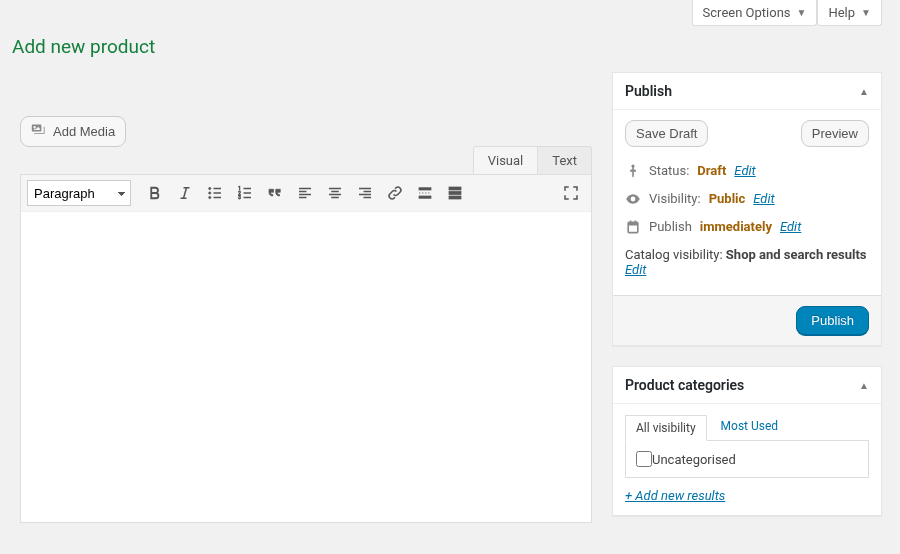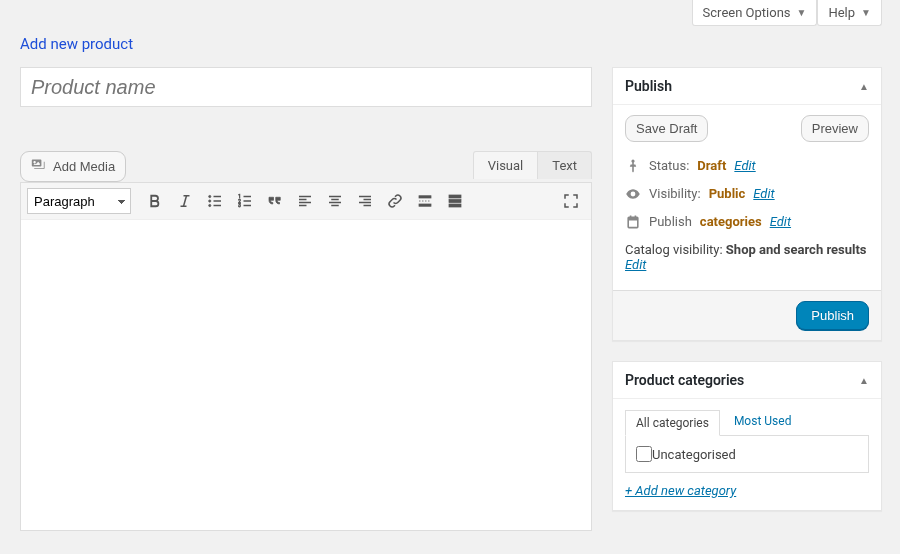--- a/index.html
+++ b/index.html
@@ -25,24 +25,24 @@
     padding: 5px 10px;
     font-size: 13px;
     color: #555;
     display: flex;
     align-items: center;
     gap: 6px;
     cursor: pointer;
   }
   .top-tab .tri { font-size: 10px; color: #777; }
   .page-title {
-    font-size: 15px;
+    font-size: 19px;
     font-weight: 400;
-    color: #1d4ed8;
-    padding: 9px 0 4px 20px;
+    color: #15803d;
+    padding: 9px 0 4px 12px;
   }
   .columns {
     display: flex;
     padding: 10px 18px 0 20px;
     gap: 20px;
   }
   .main { flex: 1; min-width: 0; }
   .side { width: 270px; }
   .title-input {
     width: 100%;
@@ -86,20 +86,21 @@
   }
   .ed-tab {
     border: 1px solid #ddd;
     border-bottom: none;
     background: #ebebeb;
     padding: 6px 14px;
     font-size: 13px;
     color: #555;
     cursor: pointer;
     margin-left: -1px;
+    margin-top: 30px;
   }
   .ed-tab.active { background: #f5f5f5; }
   .ed-tab:first-child { border-top-left-radius: 3px; }
   .ed-tab:last-child { border-top-right-radius: 3px; }
 
   .toolbar-wrap {
     border: 1px solid #ddd;
     background: #7f1d1d;
   }
   .toolbar {
@@ -232,21 +233,20 @@
   <div class="top-tab">
     <span>Help</span>
     <span class="tri">▼</span>
   </div>
 </div>
 
 <h1 class="page-title">Add new product</h1>
 
 <div class="columns">
   <div class="main">
-    <input type="text" class="title-input" placeholder="Product name" style="">
 
     <div class="editor-block">
       <div class="editor-head">
         <button class="btn">
           <span>
             <svg viewBox="0 0 20 20" width="16" height="16">
                 <path fill="#888" d="M13 11V4c0-.55-.45-1-1-1H2c-.55 0-1 .45-1 1v7c0 .55.45 1 1 1h10c.55 0 1-.45 1-1zM6 6.5c0 .83-.67 1.5-1.5 1.5S3 7.33 3 6.5 3.67 5 4.5 5 6 5.67 6 6.5zM11 10H3l2-2 1 1 3-3 2 2v2zm6-5v9c0 .55-.45 1-1 1H4v-1h12V6h1c0-.55 0 0 0-1z"></path>
               </svg>
           </span>
           <span>Add Media</span>
@@ -383,21 +383,21 @@
           <span>Visibility:</span>
           <b>Public</b>
           <a class="link">Edit</a>
         </div>
 
         <div class="meta-line">
           <span class="icon"><svg viewBox="0 0 20 20">
                 <path d="M15 3h-1V2h-2v1H8V2H6v1H5a2 2 0 00-2 2v11a2 2 0 002 2h10a2 2 0 002-2V5a2 2 0 00-2-2zm0 13H5V8h10v8z"></path>
               </svg></span>
           <span>Publish</span>
-          <b>categories</b>
+          <b>immediately</b>
           <a class="link">Edit</a>
         </div>
 
         <div style="padding:6px 0;">
           <span>Catalog visibility:</span>
           <b>Shop and search results</b><br>
           <a class="link">Edit</a>
         </div>
       </div>
       <div class="publish-footer">
@@ -405,26 +405,26 @@
       </div>
     </div>
 
     <div class="postbox">
       <div class="postbox-header">
         <span>Product categories</span>
         <span class="tri">▲</span>
       </div>
       <div class="postbox-body">
         <div class="cat-tabs">
-          <div class="cat-tab active">All categories</div>
+          <div class="cat-tab active">All visibility</div>
           <div class="cat-tab" style="border:none;background:transparent;">Most Used</div>
         </div>
         <div class="cat-list">
           <label class="cat-item">
             <input type="checkbox" style="">
             <span>Uncategorised</span>
           </label>
         </div>
-        <a class="link add-cat">+ Add new category</a>
+        <a class="link add-cat">+ Add new results</a>
       </div>
     </div>
   </div>
 </div>
 
 </body></html>

